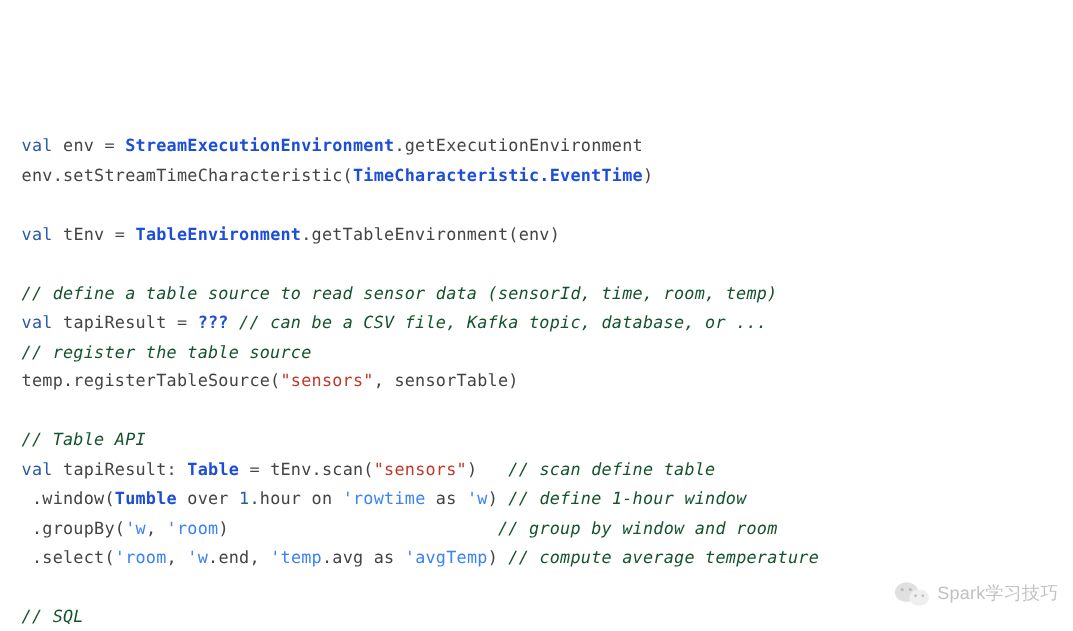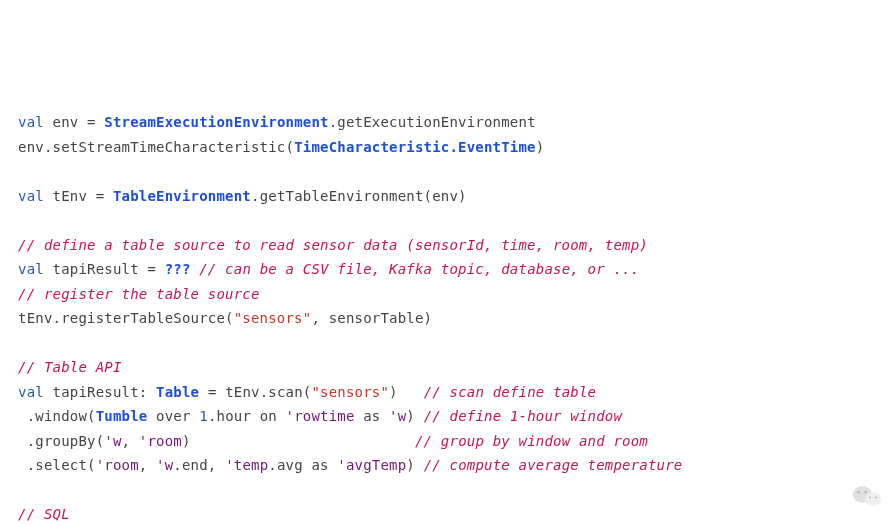--- a/index.html
+++ b/index.html
@@ -14,23 +14,23 @@
     letter-spacing: 0.2px;
     width: 894px;
     height: 526px;
     box-sizing: border-box;
     overflow: hidden;
     position: relative;
   }
   .kw   { color: #2a5aa8; font-weight: normal; }
   .type { color: #1d4ed8; font-weight: bold; }
   .str  { color: #c0392b; }
-  .sym  { color: #701a75; }
+  .sym  { color: #3b82f6; }
   .num  { color: #2a5aa8; }
-  .com  { color: #be185d; font-style: italic; margin-top: 23px; }
+  .com  { color: #14532d; font-style: italic; margin-top: 23px; }
   .plain{ color: #444; }
 
   .watermark {
     position: absolute;
     right: 12px;
     bottom: 18px;
     display: flex;
     align-items: center;
     gap: 6px;
     opacity: 0.45;
@@ -47,21 +47,21 @@
 
 
 <div><span class="kw">val</span><span class="plain"> </span><span class="plain">env</span><span class="plain"> = </span><span class="type">StreamExecutionEnvironment</span><span class="plain">.getExecutionEnvironment</span>
 <span class="plain">env.setStreamTimeCharacteristic(</span><span class="type">TimeCharacteristic.EventTime</span><span class="plain">)</span>
 
 <span class="kw">val</span><span class="plain"> </span><span class="plain">tEnv</span><span class="plain"> = </span><span class="type">TableEnvironment</span><span class="plain">.getTableEnvironment(env)</span>
 
 <span class="com">// define a table source to read sensor data (sensorId, time, room, temp)</span>
 <span class="kw">val</span><span class="plain"> </span><span class="plain">tapiResult</span><span class="plain"> = </span><span class="type">???</span><span class="com"> // can be a CSV file, Kafka topic, database, or ...</span>
 <span class="com">// register the table source</span>
-<span class="plain">tEnv.registerTableSource(</span><span class="str">"sensors"</span><span class="plain">, sensorTable)</span>
+<span class="plain">temp.registerTableSource(</span><span class="str">"sensors"</span><span class="plain">, sensorTable)</span>
 
 <span class="com">// Table API</span>
 <span class="kw">val</span><span class="plain"> </span><span class="plain">tapiResult</span><span class="plain">: </span><span class="type">Table</span><span class="plain"> = tEnv.scan(</span><span class="str">"sensors"</span><span class="plain">)</span><span class="plain">   </span><span class="com">// scan define table</span>
 <span class="plain"> .window(</span><span class="type">Tumble</span><span class="plain"> over </span><span class="num">1</span><span class="plain">.hour on </span><span class="sym">'rowtime</span><span class="plain"> as </span><span class="sym">'w</span><span class="plain">) </span><span class="com">// define 1-hour window</span>
 <span class="plain"> .groupBy(</span><span class="sym">'w</span><span class="plain">, </span><span class="sym">'room</span><span class="plain">)</span><span class="plain">                          </span><span class="com">// group by window and room</span>
 <span class="plain"> .select(</span><span class="sym">'room</span><span class="plain">, </span><span class="sym">'w</span><span class="plain">.end, </span><span class="sym">'temp</span><span class="plain">.avg as </span><span class="sym">'avgTemp</span><span class="plain">) </span><span class="com">// compute average temperature</span>
 
 <span class="com">// SQL</span>
 
 
@@ -73,16 +73,17 @@
   <span>
     <svg width="30" height="24" viewBox="0 0 40 32">
       <ellipse cx="14" cy="14" rx="13" ry="11" fill="#bbb"></ellipse>
       <ellipse cx="28" cy="20" rx="11" ry="9" fill="#ddd"></ellipse>
       <circle cx="9" cy="11" r="1.8" fill="#666"></circle>
       <circle cx="18" cy="11" r="1.8" fill="#666"></circle>
       <circle cx="24" cy="18" r="1.4" fill="#666"></circle>
       <circle cx="32" cy="18" r="1.4" fill="#666"></circle>
     </svg>
   </span>
+  <span>Spark学习技巧</span>
 </div>
 
 
 
 
 </body></html>

